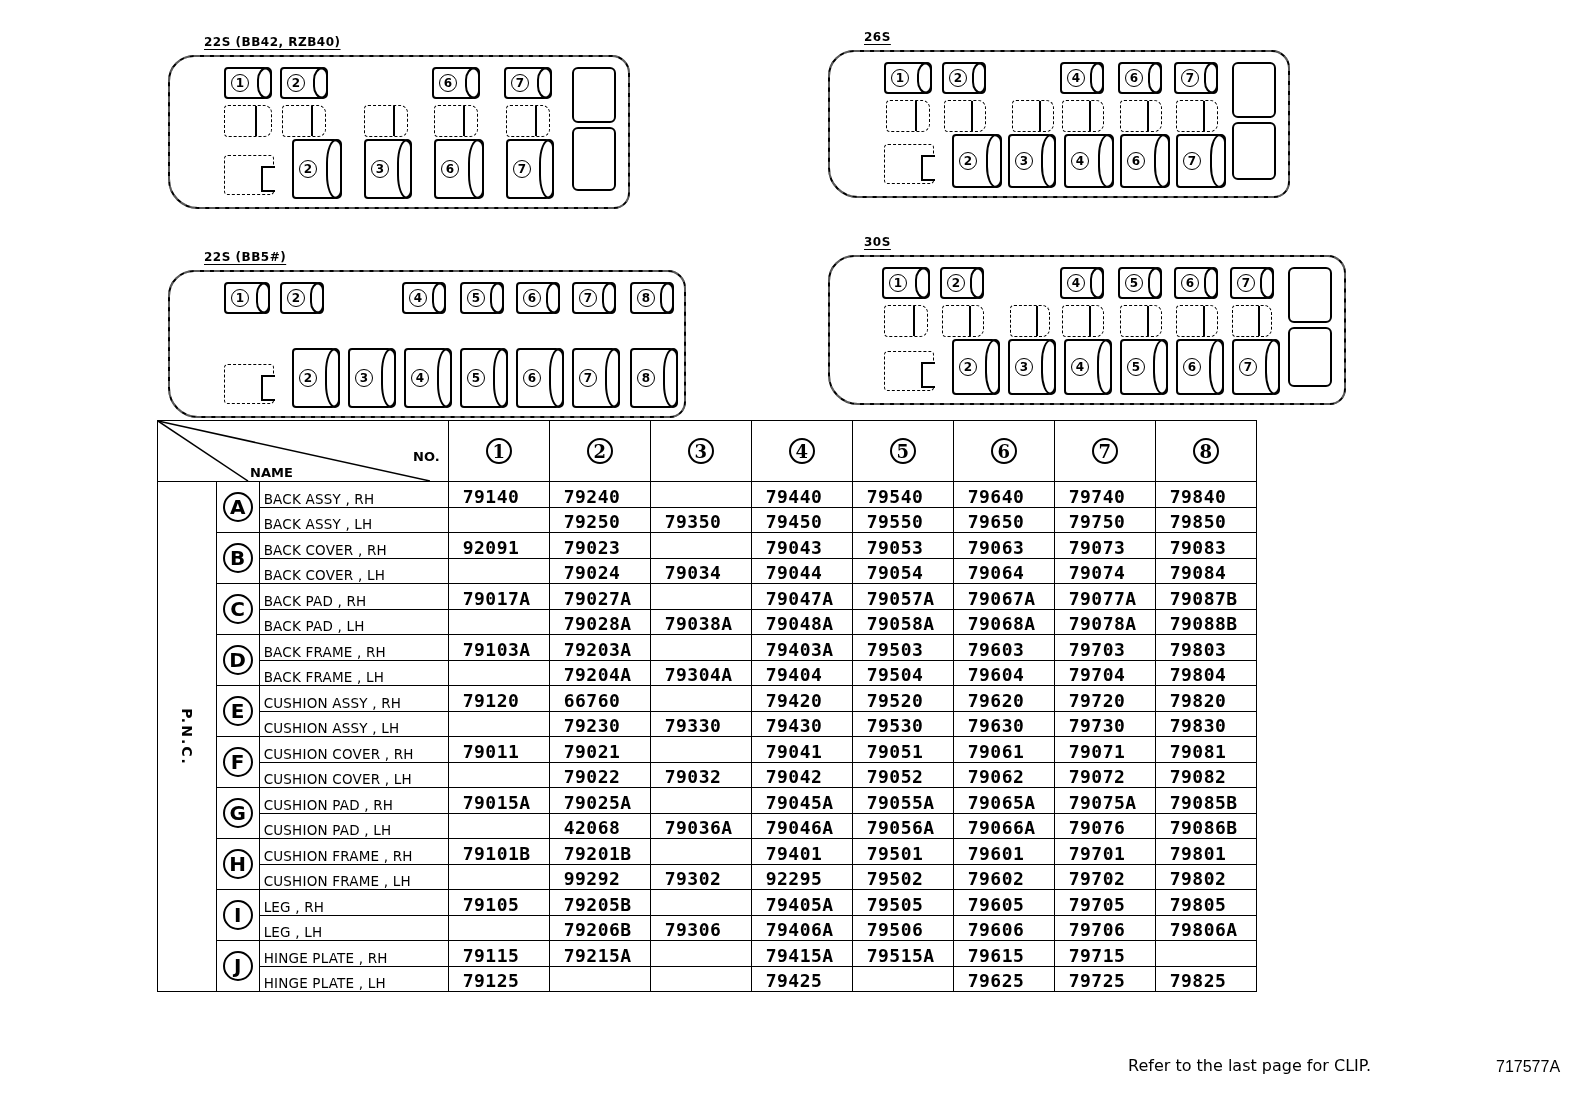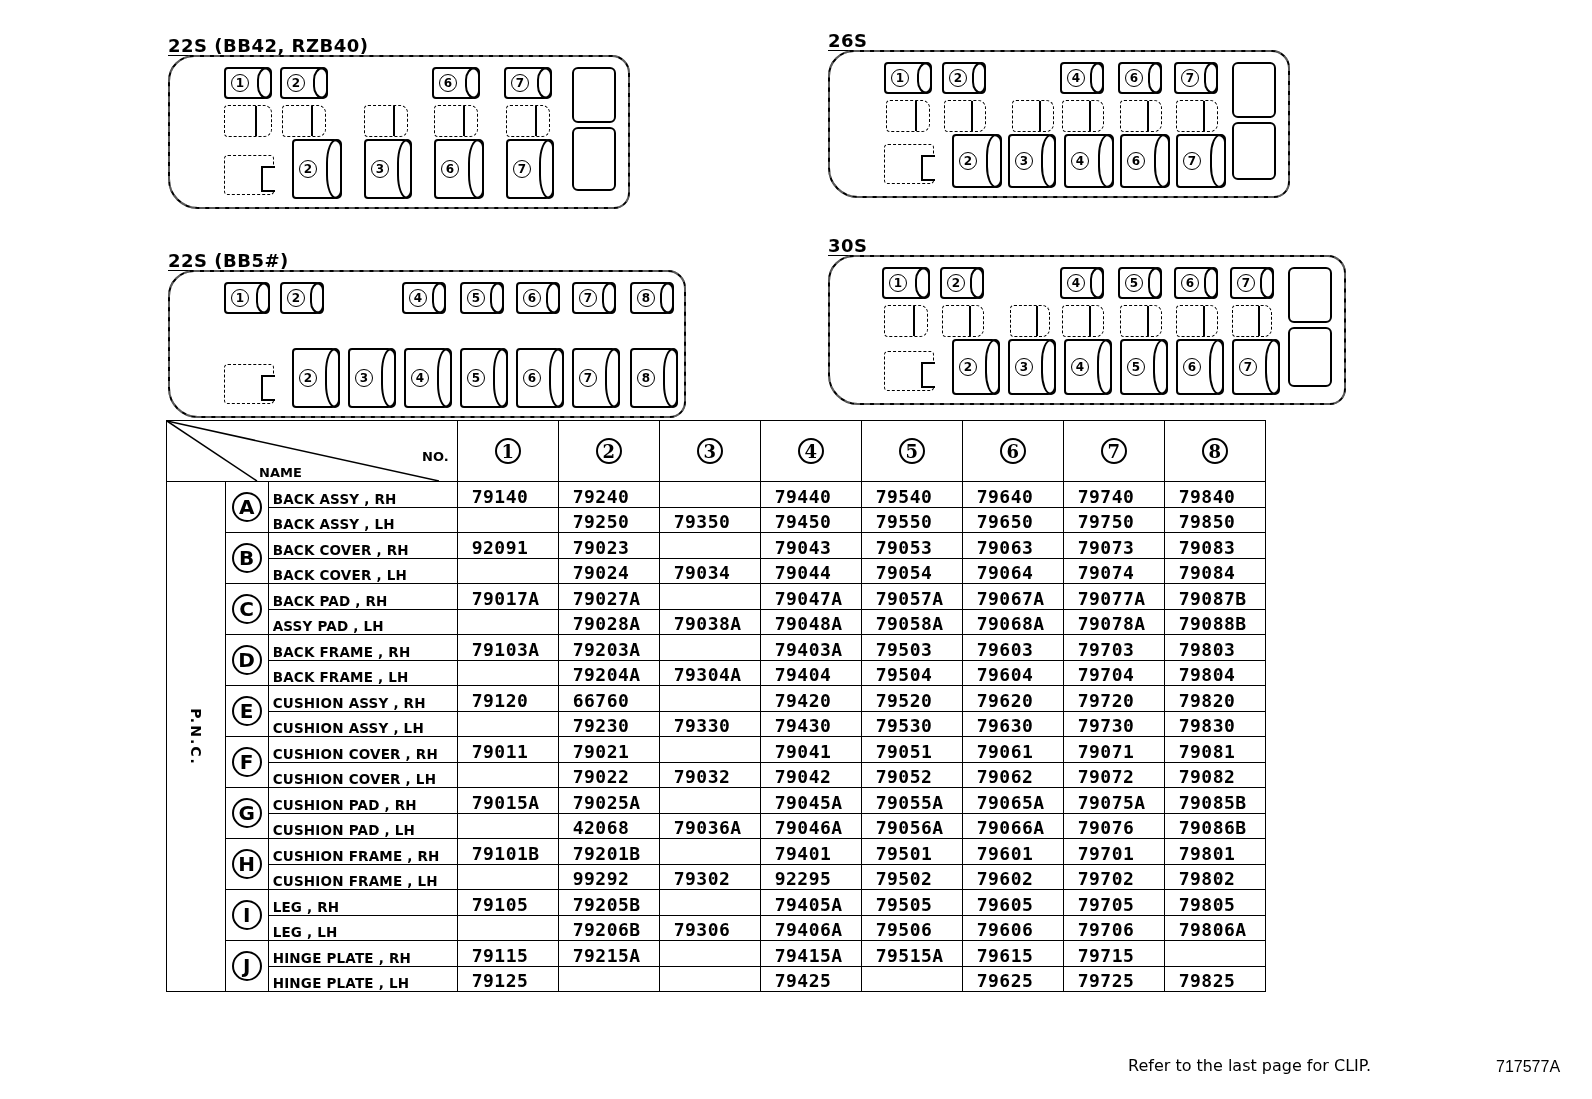--- a/index.html
+++ b/index.html
@@ -1,56 +1,56 @@
 <!DOCTYPE html>
 <html><head>
 <meta charset="utf-8">
 <style>
   html, body { margin:0; padding:0; background:#ffffff; }
   body { width:1592px; height:1099px; position:relative; overflow:hidden;
          font-family:"Liberation Sans", "DejaVu Sans", sans-serif; color:#000; }
 
   
   .layout { position:absolute; }
-  .layout-title { position:absolute; font-weight:bold; font-size:18px; letter-spacing:0.5px;
+  .layout-title { position:absolute; font-weight:bold; font-size:12px; letter-spacing:0.5px;
                   text-decoration:underline; text-underline-offset:3px; white-space:nowrap;
-                  font-family:"DejaVu Sans", sans-serif; }
+                  font-family:"DejaVu Sans", sans-serif;margin-left:36px; }
   .bus { position:absolute; border:2px solid #000; border-radius:26px 18px 16px 30px; box-sizing:border-box; }
   .bus::before { content:""; position:absolute; left:-2px; right:-2px; top:-2px; bottom:-2px;
                  border:2px dashed #fff; border-radius:inherit; opacity:.35; pointer-events:none; }
   .seat { position:absolute; box-sizing:border-box; border:2px solid #000; border-radius:4px 8px 8px 4px; background:#fff; }
   .seat .back { position:absolute; top:-2px; bottom:-2px; right:-2px; width:34%; border:2px solid #000;
                 border-left-width:2px; border-radius:10px 5px 5px 10px / 40% 5px 5px 40%; box-sizing:border-box; }
   .seat .num { position:absolute; left:5px; top:50%; transform:translateY(-50%); width:18px; height:18px;
                border:1.5px solid #000; border-radius:50%; font-size:12px; font-weight:bold; line-height:16px;
                text-align:center; box-sizing:border-box; font-family:"DejaVu Sans", sans-serif; background:#fff; }
   .seat.ghost { border-style:dashed; border-width:1.5px; }
   .seat.ghost .back { border-style:solid; border-width:0 0 0 2px; border-radius:0; right:0; top:0; bottom:0; }
   .seat.rear { border-radius:6px; }
   .driver { position:absolute; box-sizing:border-box; border:1.5px dashed #000; border-radius:4px; }
   .driver::after { content:""; position:absolute; right:-2px; top:10px; width:12px; height:22px;
                    border:2px solid #000; border-right:none; background:#fff; }
 
   
-  #pnc-table { position:absolute; left:166px; top:420px; border-collapse:collapse; }
+  #pnc-table { position:absolute; left:157px; top:420px; border-collapse:collapse; }
   #pnc-table td, #pnc-table th { border:1.5px solid #000; padding:0; }
   .hdr-corner { position:relative; height:60px; width:272px; }
   .hdr-corner svg { position:absolute; left:0; top:0; }
   .hdr-no { position:absolute; right:8px; top:28px; font-size:13px; font-weight:bold; font-family:"DejaVu Sans", sans-serif; }
   .hdr-name { position:absolute; left:92px; top:44px; font-size:13px; font-weight:bold; font-family:"DejaVu Sans", sans-serif;text-align:center; }
   .col-hdr { width:100px; height:60px; text-align:center; vertical-align:middle; }
   .circ { display:inline-block; width:26px; height:26px; border:2px solid #000; border-radius:50%;
           font-size:18px; font-weight:bold; line-height:24px; text-align:center; box-sizing:border-box;
           font-family:"DejaVu Serif", serif; }
   .pnc-label { width:44px; text-align:center; vertical-align:middle; }
   .pnc-label span { display:inline-block; transform:rotate(90deg); font-size:14px; font-weight:bold;
                     letter-spacing:2px; font-family:"DejaVu Sans", sans-serif; white-space:nowrap; }
   .grp { width:42px; text-align:center; vertical-align:middle; }
   .grp .circ { width:30px; height:30px; font-size:20px; line-height:27px; font-family:"DejaVu Sans", sans-serif; }
-  .pname { height:24.5px; font-size:13.5px; font-weight:bold; padding-left:4px !important; white-space:nowrap;
+  .pname { height:24.5px; font-size:13.5px; font-weight:normal; padding-left:4px !important; white-space:nowrap;
            font-family:"DejaVu Sans", sans-serif; vertical-align:bottom; letter-spacing:0.2px; width:184px; }
   .val { height:24.5px; font-size:18px; font-weight:bold; padding-left:14px !important;
          font-family:"DejaVu Sans Mono", "Liberation Mono", monospace; vertical-align:bottom; letter-spacing:0.5px; }
 
   .note { position:absolute; left:1128px; top:1020px; font-size:16px; font-family:"DejaVu Sans", sans-serif;margin-top:36px; }
   .figno { position:absolute; left:1496px; top:1058px; font-size:16px; font-family:"Liberation Sans", sans-serif; }
 </style>
 </head>
 <body>
 
@@ -388,21 +388,21 @@
         <td class="val">79017A</td>
         <td class="val">79027A</td>
         <td class="val"></td>
         <td class="val">79047A</td>
         <td class="val">79057A</td>
         <td class="val">79067A</td>
         <td class="val">79077A</td>
         <td class="val">79087B</td>
       </tr>
       <tr>
-        <td class="pname">ASSY PAD , LH</td>
+        <td class="pname">BACK PAD , LH</td>
         <td class="val"></td>
         <td class="val">79028A</td>
         <td class="val">79038A</td>
         <td class="val">79048A</td>
         <td class="val">79058A</td>
         <td class="val">79068A</td>
         <td class="val">79078A</td>
         <td class="val">79088B</td>
       </tr>
       <tr>

